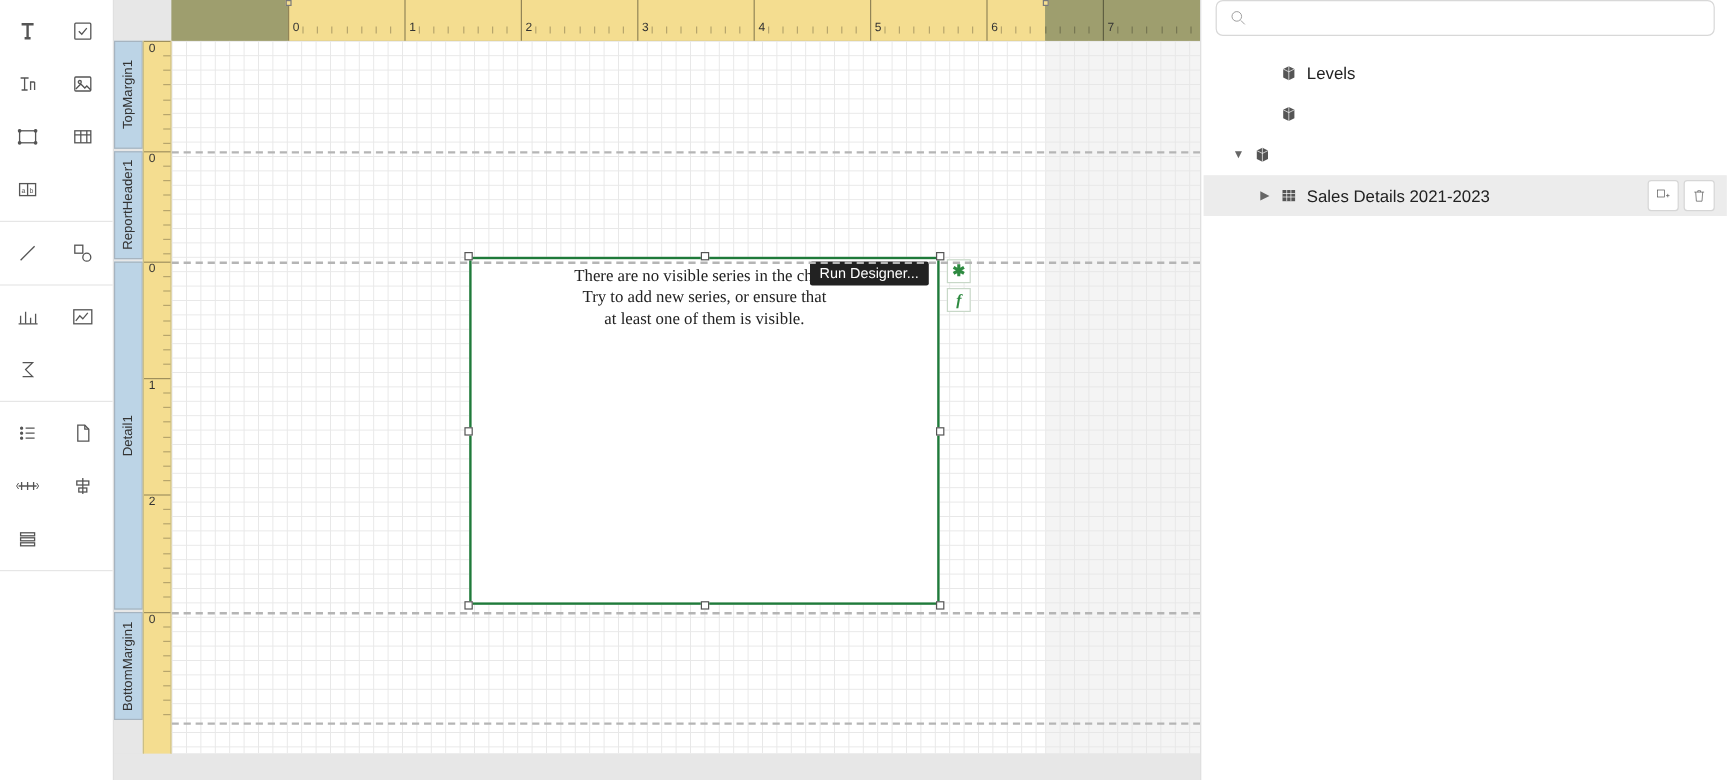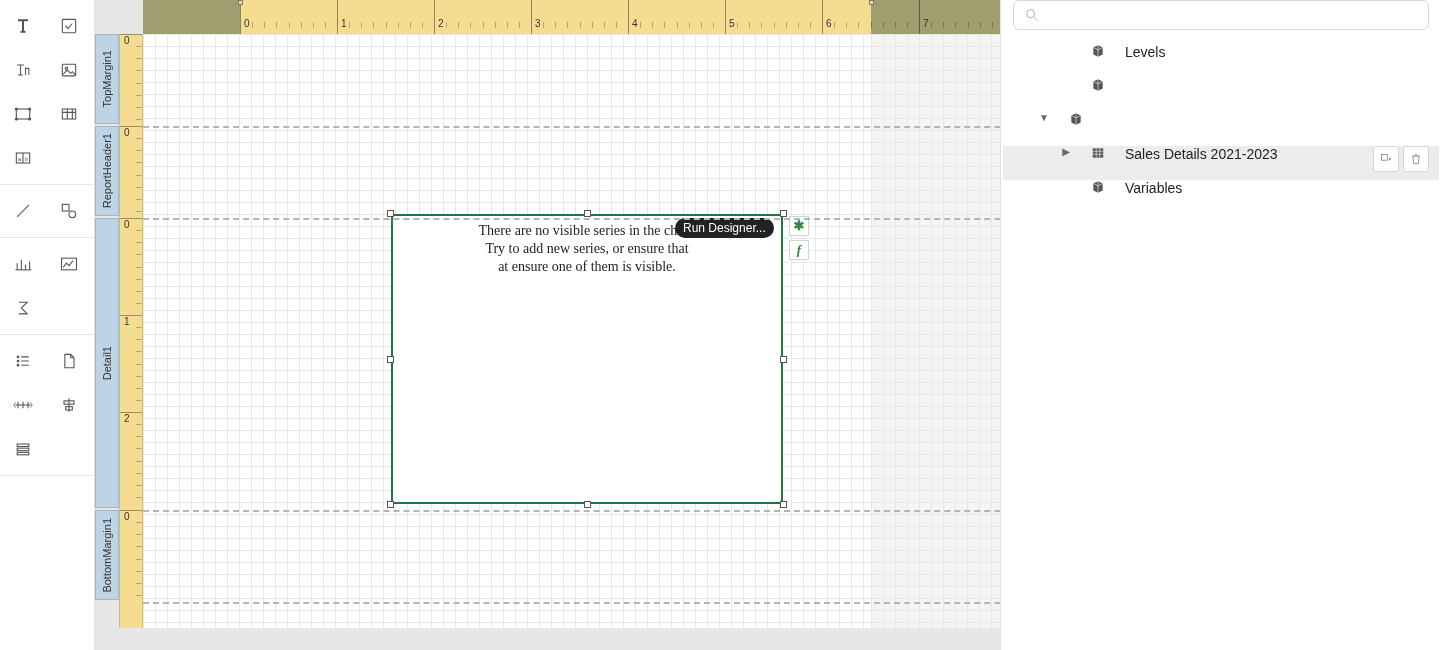--- a/index.html
+++ b/index.html
@@ -98,21 +98,21 @@
   }
   .sidebar h3 { font-size:15px; font-weight:600; padding:12px 16px 8px; color:#222; }
   .search-wrap { padding:0 12px 10px; }
   .search {
     display:flex; align-items:center; gap:8px;
     border:1px solid #d8d8d8; border-radius:6px; padding:6px 10px; background:#fff;
   }
   .search svg { width:16px; height:16px; stroke:#888; fill:none;}
   .search input { border:none; outline:none; flex:1; font-size:13px; color:#444; background:transparent;}
   .field-tree { padding:4px 2px; overflow:auto; flex:1; }
-  .tree-row { display:flex; align-items:flex-start; height:34px; padding:0 10px; gap:20px; cursor:pointer;}
+  .tree-row { display:flex; align-items:center; height:34px; padding:0 10px; gap:8px; cursor:pointer;}
   .tree-row.selected { background:#ececec; }
   .tree-indent { display:inline-block; }
   .chev { width:10px; display:inline-flex; justify-content:center; color:#666; font-size:10px;}
   .cube { width:14px; height:14px; display:inline-flex; align-items:center; justify-content:center; }
   .cube svg { width:14px; height:14px; fill:#555; }
   .table-icon svg { width:16px; height:16px; fill:#555; }
   .tree-label { flex:1; font-size:14px; color:#222; }
   .row-actions { display:flex; gap:4px; margin-left:auto; }
   .row-actions .act { width:26px; height:26px; border:1px solid #d6d6d6; background:#fff; display:flex; align-items:center; justify-content:center; border-radius:3px; }
   .row-actions .act svg { width:14px; height:14px; stroke:#555; fill:none; }
@@ -385,24 +385,24 @@
       </div>
 
     <div class="canvas" id="canvas">
       <div class="page" id="pagebg" style="width: 728px;"></div>
       <div class="page-right-pad" id="rtpad" style="left: 728px;"></div>
 
       <div class="chart-box" id="chartbox" style="left: 248px; top: 180px; width: 392px; height: 290px;">
         <div class="chart-text">
           <div>There are no visible series in the chart.</div>
           <div>Try to add new series, or ensure that</div>
-          <div>at ensure one of them is visible.</div>
+          <div>at least one of them is visible.</div>
         </div>
       </div>
-      <div class="tooltip" id="tooltip" style="left: 532px; top: 184px; border-radius: 10px;">Run Designer...</div>
+      <div class="tooltip" id="tooltip" style="left: 532px; top: 184px;">Run Designer...</div>
       <div class="tag-btn gear" id="tag1" style="left: 646px; top: 182px;">✱</div>
       <div class="tag-btn" id="tag2" style="left: 646px; top: 206px;">f</div>
     <div class="section-divider" style="top: 92px;"></div>
         <div class="section-divider" style="top: 184px;"></div>
         <div class="section-divider" style="top: 476px;"></div>
         <div class="section-divider" style="top: 568px;"></div>
         <div class="sel-handle" style="left: 244px; top: 176px;"></div>
         <div class="sel-handle" style="left: 441px; top: 176px;"></div>
         <div class="sel-handle" style="left: 637px; top: 176px;"></div>
         <div class="sel-handle" style="left: 244px; top: 322px;"></div>
@@ -474,25 +474,14 @@
               <path d="M16 12h5M18.5 9.5v5"></path>
             </svg>
           </span>
           <span class="act">
             <svg viewBox="0 0 24 24">
               <path d="M5 7h14M10 7V5h4v2M7 7l1 13h8l1-13"></path>
             </svg>
           </span>
         </span>
       </div>
-      <div class="tree-row">
-        <span class="tree-indent" style="width: 28px;"></span>
-        <span class="chev"></span>
-        <span class="cube ">
-          <svg viewBox="0 0 24 24">
-            <path d="M12 2l8 4v12l-8 4-8-4V6z"></path>
-            <path d="M12 2v20M4 6l8 4 8-4" stroke="#fff" stroke-width="1" fill="#555"></path>
-          </svg>
-        </span>
-        <span class="tree-label">Variables</span>
-      </div>
     </div>
 </div>
 
 </body></html>

